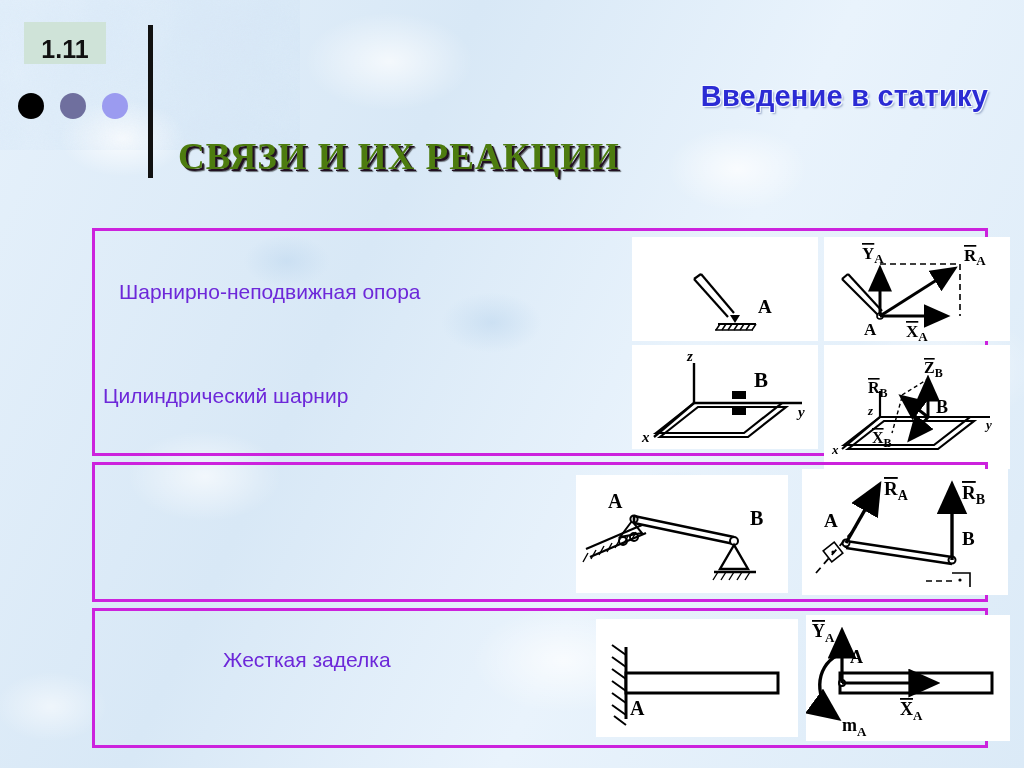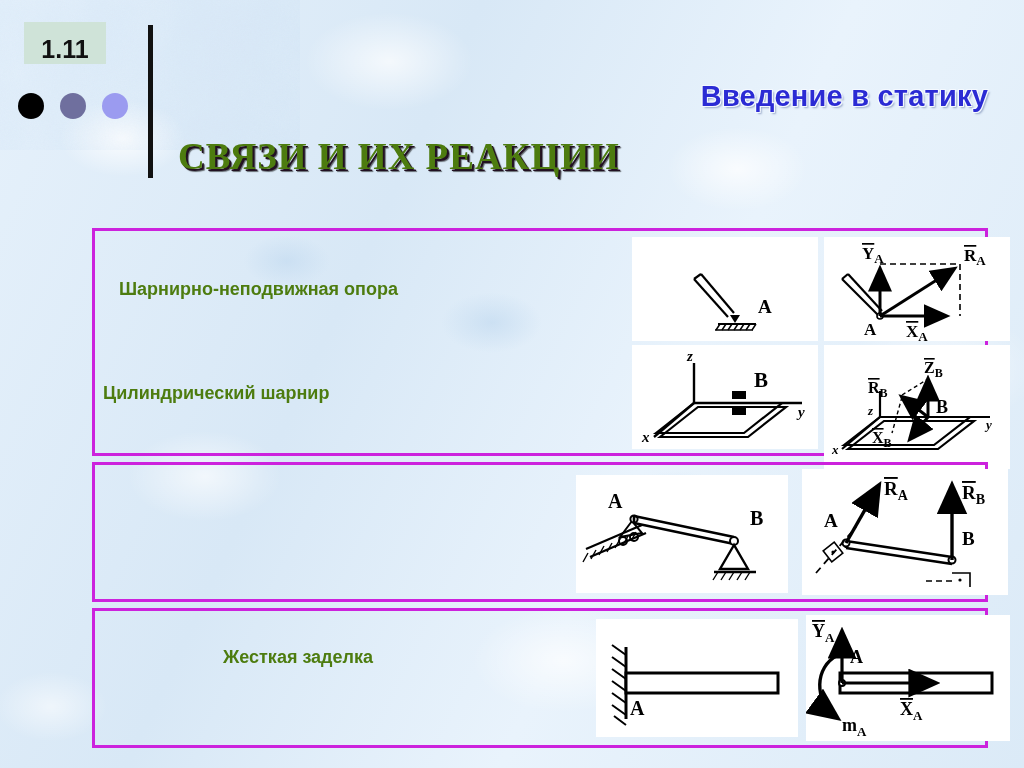--- a/index.html
+++ b/index.html
@@ -114,23 +114,23 @@
     border: 3px solid #cc22dd;
     box-sizing: border-box;
     background: transparent;
   }
   #box1 { left: 92px; top: 228px; width: 896px; height: 228px; }
   #box2 { left: 92px; top: 462px; width: 896px; height: 140px; }
   #box3 { left: 92px; top: 608px; width: 896px; height: 140px; }
 
   .box-label {
     position: absolute;
-    font-weight: bold;
-    color: #4d7c0f;
-    font-size: 18px;
+    font-weight: normal;
+    color: #6d28d9;
+    font-size: 21px;
     line-height: 1.22;
     white-space: pre-line;
   }
   #lbl1 { left: 24px; top: 48px; }
   #lbl2 { left: 8px; top: 152px; }
   #lbl3 { left: 104px; top: 38px; text-align: center; }
   #lbl4 { left: 128px; top: 36px; text-align: center; }
 
   .panel {
     position: absolute;

